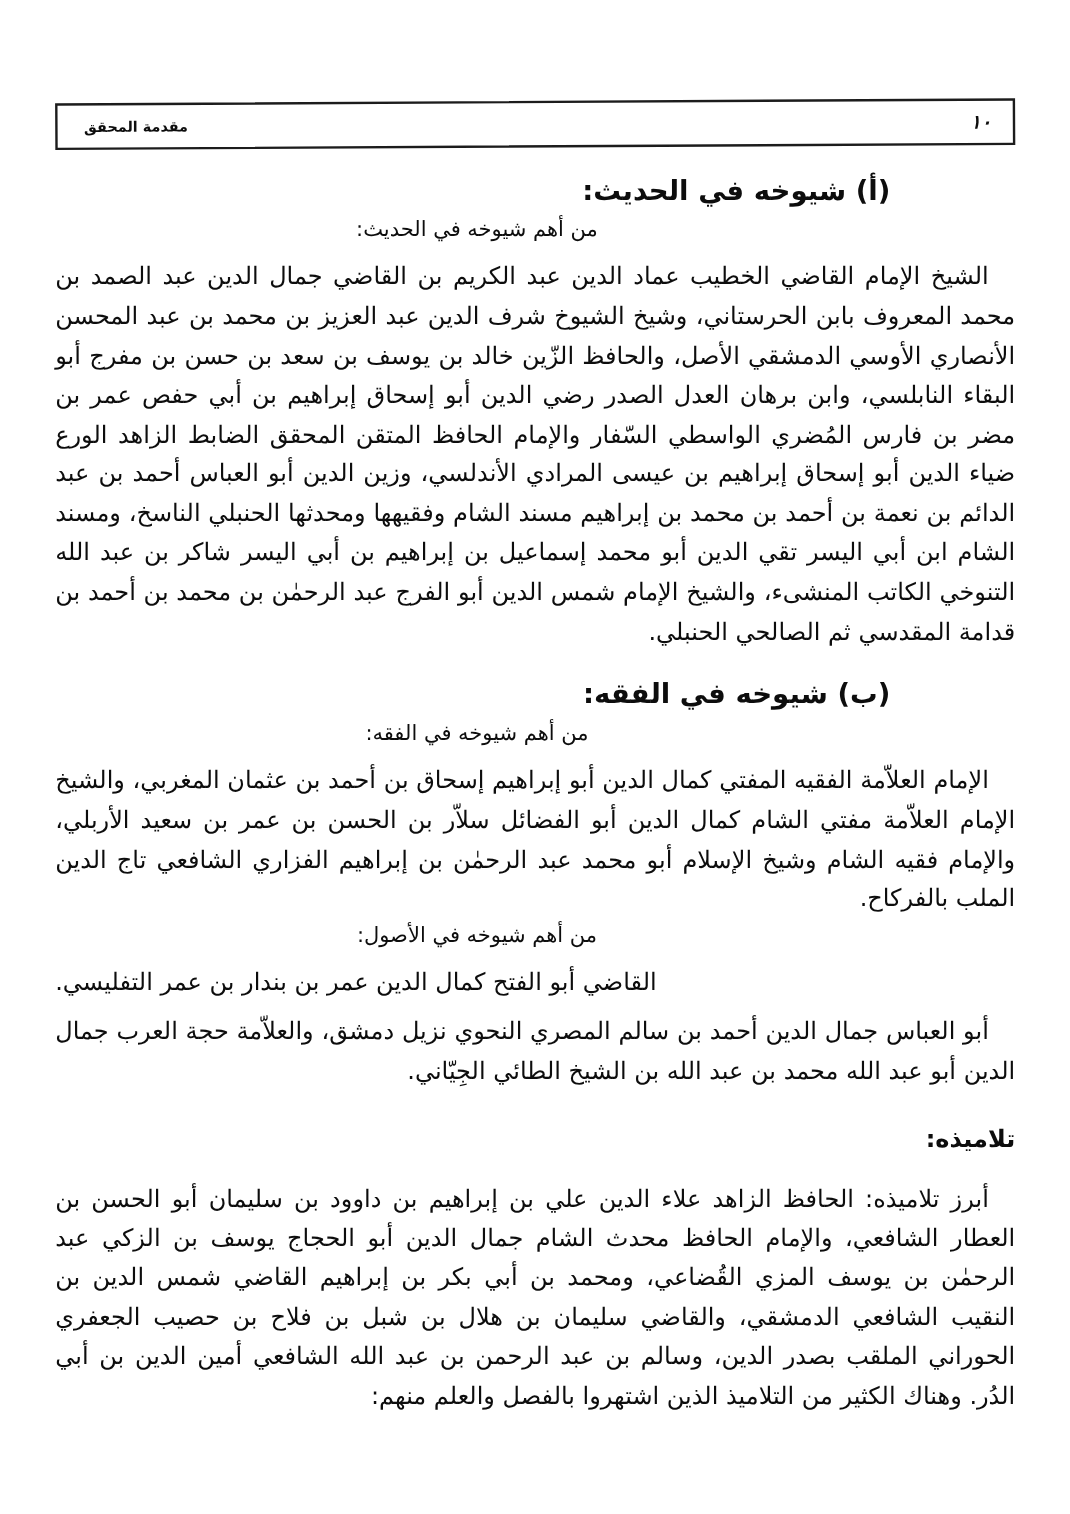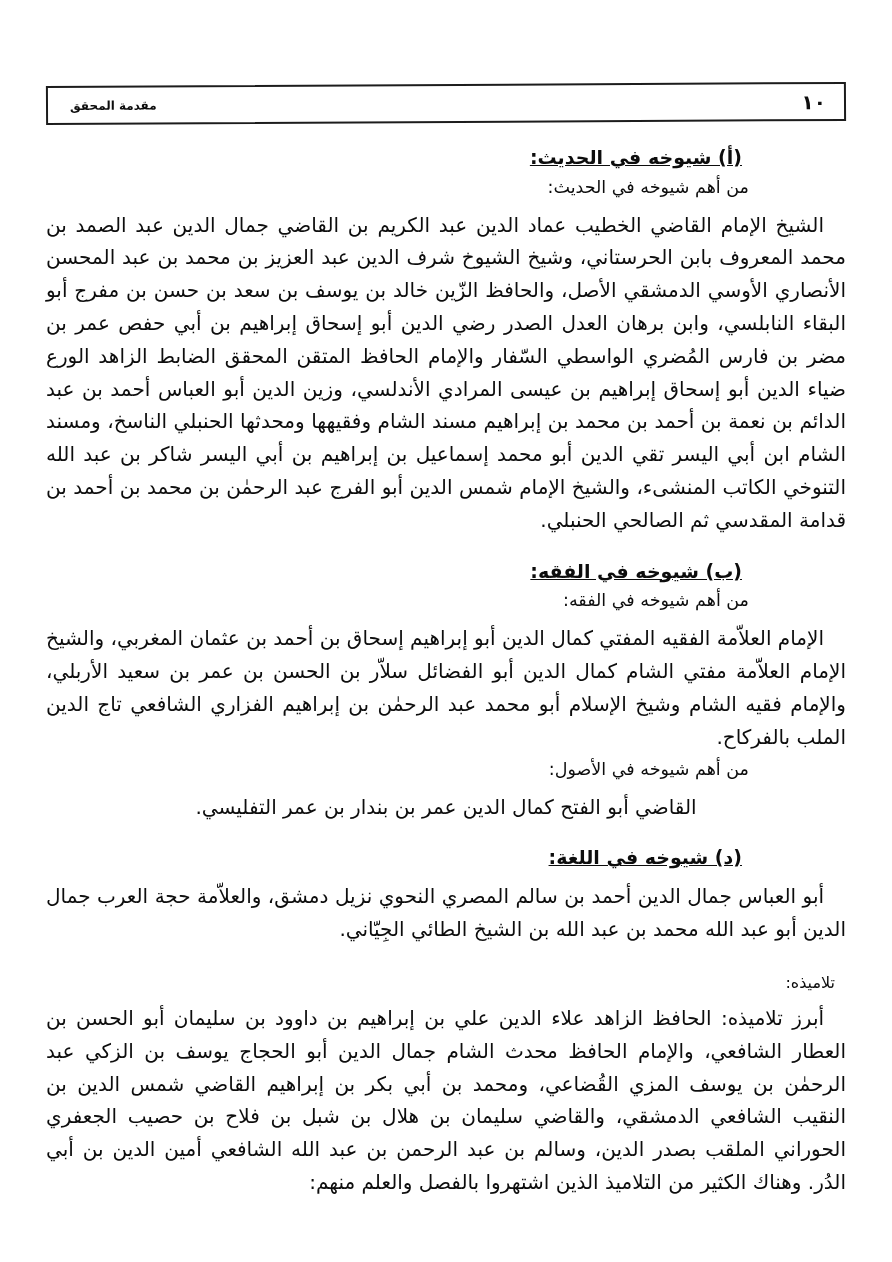--- a/index.html
+++ b/index.html
@@ -20,55 +20,56 @@
     border: 2px solid #1c1c1c;
     height: 39px;
     display: flex;
     align-items: center;
     justify-content: space-between;
     padding: 0 18px 0 22px;
     transform: rotate(-0.3deg);
   }
   .page-num {
     font-weight: bold;
-    font-size: 20px;
+    font-size: 16px;
     letter-spacing: 2px;
+    font-style: italic;
   }
   .header-title {
     font-weight: bold;
     font-size: 12px;
   }
   .content { direction: rtl; }
   .sec-head {
-    font-size: 19px;
+    font-size: 23px;
     font-weight: bold;
     margin: 21px 104px 0 0;
     line-height: 1.45;
-    text-decoration: underline;
   }
   .sec-intro {
     font-size: 17.5px;
     margin: 2px 97px 0 0;
     line-height: 1.55;
+    text-align: center;
   }
   .sec-body {
     font-size: 20px;
     line-height: 32.8px;
     margin: 8px 0 0 0;
     text-align: justify;
     text-indent: 22px;
   }
-  .sec-body.no-indent { text-indent: 0; text-align: center; }
+  .sec-body.no-indent { text-indent: 0; text-align: left; }
   .students-head {
-    font-size: 16px;
-    font-weight: normal;
-    margin: 26px 11px 0 0;
+    font-size: 20px;
+    font-weight: bold;
+    margin: 26px 0 0 0;
     line-height: 1.4;
   }
-  .students-body { margin-top: 8px; }
+  .students-body { margin-top: 20px; }
 </style>
 </head>
 <body>
 
 <div class="page">
 
   <div class="header-box">
     <span class="page-num">١٠</span>
     <span class="header-title">مقدمة المحقق</span>
   </div>
@@ -79,20 +80,19 @@
     <p class="sec-intro">من أهم شيوخه في الحديث:</p>
     <p class="sec-body">الشيخ الإمام القاضي الخطيب عماد الدين عبد الكريم بن القاضي جمال الدين عبد الصمد بن محمد المعروف بابن الحرستاني، وشيخ الشيوخ شرف الدين عبد العزيز بن محمد بن عبد المحسن الأنصاري الأوسي الدمشقي الأصل، والحافظ الزّين خالد بن يوسف بن سعد بن حسن بن مفرج أبو البقاء النابلسي، وابن برهان العدل الصدر رضي الدين أبو إسحاق إبراهيم بن أبي حفص عمر بن مضر بن فارس المُضري الواسطي السّفار والإمام الحافظ المتقن المحقق الضابط الزاهد الورع ضياء الدين أبو إسحاق إبراهيم بن عيسى المرادي الأندلسي، وزين الدين أبو العباس أحمد بن عبد الدائم بن نعمة بن أحمد بن محمد بن إبراهيم مسند الشام وفقيهها ومحدثها الحنبلي الناسخ، ومسند الشام ابن أبي اليسر تقي الدين أبو محمد إسماعيل بن إبراهيم بن أبي اليسر شاكر بن عبد الله التنوخي الكاتب المنشىء، والشيخ الإمام شمس الدين أبو الفرج عبد الرحمٰن بن محمد بن أحمد بن قدامة المقدسي ثم الصالحي الحنبلي.</p>
 
     <h2 class="sec-head">(ب) شيوخه في الفقه:</h2>
     <p class="sec-intro">من أهم شيوخه في الفقه:</p>
     <p class="sec-body">الإمام العلاّمة الفقيه المفتي كمال الدين أبو إبراهيم إسحاق بن أحمد بن عثمان المغربي، والشيخ الإمام العلاّمة مفتي الشام كمال الدين أبو الفضائل سلاّر بن الحسن بن عمر بن سعيد الأربلي، والإمام فقيه الشام وشيخ الإسلام أبو محمد عبد الرحمٰن بن إبراهيم الفزاري الشافعي تاج الدين الملب بالفركاح.</p>
 
     <p class="sec-intro">من أهم شيوخه في الأصول:</p>
     <p class="sec-body no-indent">القاضي أبو الفتح كمال الدين عمر بن بندار بن عمر التفليسي.</p>
 
-    <h2 class="sec-head">(د) شيوخه في اللغة:</h2>
     <p class="sec-body">أبو العباس جمال الدين أحمد بن سالم المصري النحوي نزيل دمشق، والعلاّمة حجة العرب جمال الدين أبو عبد الله محمد بن عبد الله بن الشيخ الطائي الجِيّاني.</p>
 
     <h2 class="students-head">تلاميذه:</h2>
     <p class="sec-body students-body">أبرز تلاميذه: الحافظ الزاهد علاء الدين علي بن إبراهيم بن داوود بن سليمان أبو الحسن بن العطار الشافعي، والإمام الحافظ محدث الشام جمال الدين أبو الحجاج يوسف بن الزكي عبد الرحمٰن بن يوسف المزي القُضاعي، ومحمد بن أبي بكر بن إبراهيم القاضي شمس الدين بن النقيب الشافعي الدمشقي، والقاضي سليمان بن هلال بن شبل بن فلاح بن حصيب الجعفري الحوراني الملقب بصدر الدين، وسالم بن عبد الرحمن بن عبد الله الشافعي أمين الدين بن أبي الدُر. وهناك الكثير من التلاميذ الذين اشتهروا بالفصل والعلم منهم:</p>
 
   </div>
 </div>
 
 </body></html>

